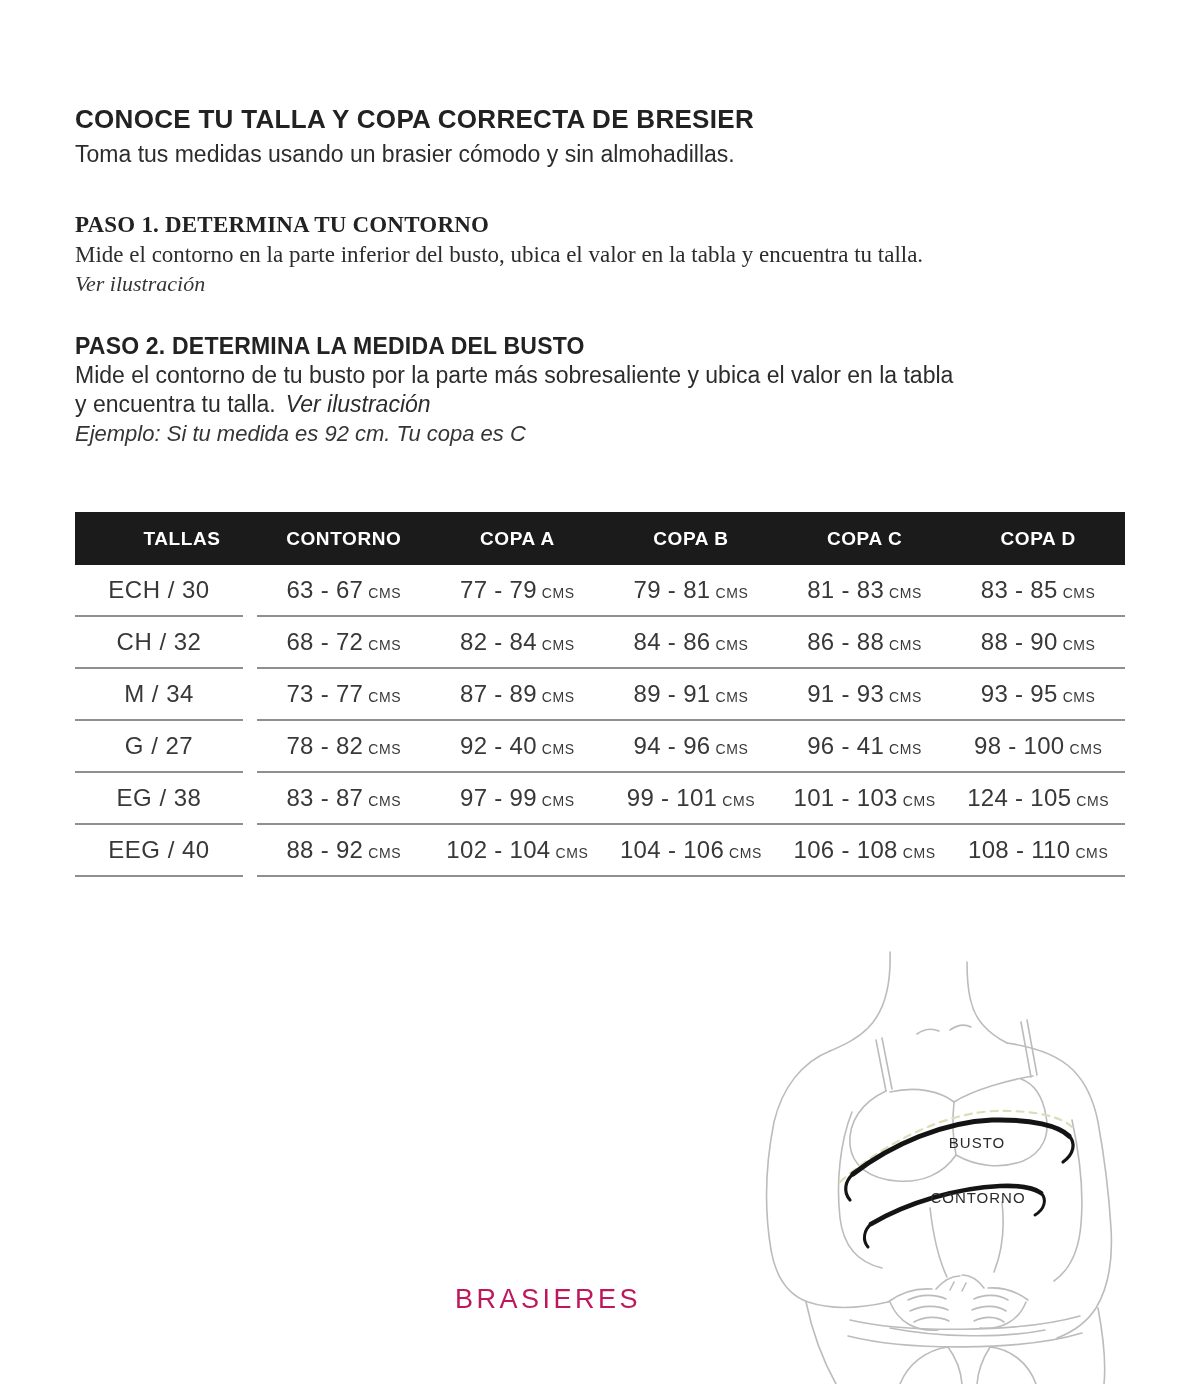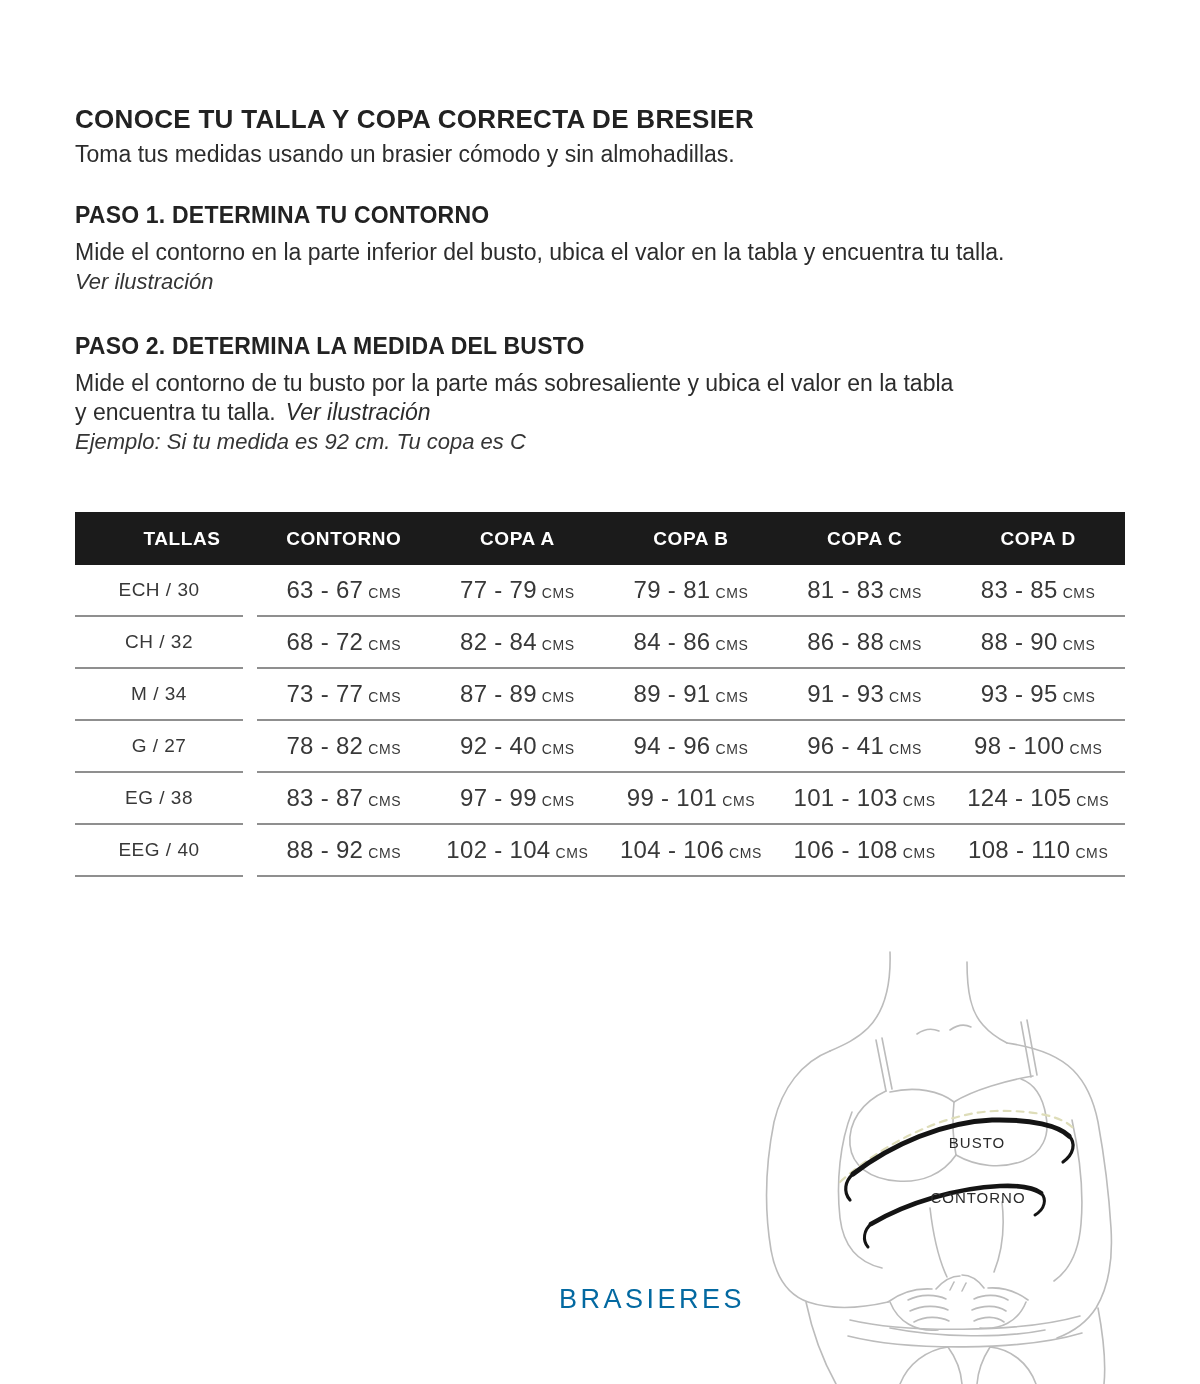--- a/index.html
+++ b/index.html
@@ -25,65 +25,65 @@
 
   
   .title-block{left:75px;top:103px;width:1060px;}
   .page-title{
     font-size:26px;font-weight:bold;color:var(--heading-color);
     letter-spacing:0.3px;line-height:33px;
   }
   .page-subtitle{font-size:23px;line-height:30px;margin-top:3px;}
 
   .step{left:75px;width:1060px;}
-  .step-1{top:200px;}
+  .step-1{top:210px;font-family:Liberation Serif, serif;}
   .step-2{top:331px;}
   .step-heading{
     font-size:23px;font-weight:bold;color:var(--heading-color);
     line-height:30px;letter-spacing:0.2px;
   }
-  .step-body{font-size:23px;line-height:29px;white-space:pre-line;margin-top:8px;}
+  .step-body{font-size:23px;line-height:29px;white-space:pre-line;}
   .inline-note{font-style:italic;margin-left:10px;white-space:normal;}
   .note-line{font-size:22px;line-height:29px;font-style:italic;color:#353535;}
 
   
   .size-table{left:75px;top:512px;width:1050px;}
   .t-header{
     display:flex;height:53px;background:var(--header-bg);
     color:var(--header-text);font-weight:bold;font-size:19px;
     letter-spacing:0.6px;align-items:center;
   }
   .h-talla{width:168px;text-align:center;padding-left:46px;}
   .h-values{flex:1;margin-left:14px;display:grid;grid-template-columns:repeat(5,1fr);text-align:center;}
   .t-row{display:flex;height:52px;}
   .t-cell-talla{
     width:168px;border-bottom:2px solid var(--divider-color);
     display:flex;align-items:center;justify-content:center;
-    font-size:19px;color:#383838;letter-spacing:0.5px;
+    font-size:24px;color:#383838;letter-spacing:0.5px;
   }
   .t-values{
     flex:1;margin-left:14px;border-bottom:2px solid var(--divider-color);
     display:grid;grid-template-columns:repeat(5,1fr);
     align-items:center;text-align:center;
   }
   .t-cell{font-size:24px;color:#383838;letter-spacing:0.3px;}
   .t-cell .unit{font-size:14px;margin-left:5px;letter-spacing:0.6px;}
 
   
   .figure-wrap{left:740px;top:950px;width:460px;height:434px;}
   .figure-wrap svg{display:block;width:460px;height:434px;}
   .svg-label{
     font-family:"Liberation Sans", sans-serif;
     font-size:15px;fill:#2b2b2b;letter-spacing:1px;
   }
 
   
   .brasieres{
-    left:455px;top:1284px;width:290px;text-align:right;
-    font-size:27px;letter-spacing:3.5px;color:#0369a1;font-weight:400;
+    left:455px;top:1284px;width:290px;text-align:left;
+    font-size:27px;letter-spacing:3.5px;color:#be185d;font-weight:400;
   }
 </style>
 </head>
 <body>
 
 <div class="abs title-block">
   <div class="page-title">CONOCE TU TALLA Y COPA CORRECTA DE BRESIER</div>
   <div class="page-subtitle">Toma tus medidas usando un brasier cómodo y sin almohadillas.</div>
 </div>
 

